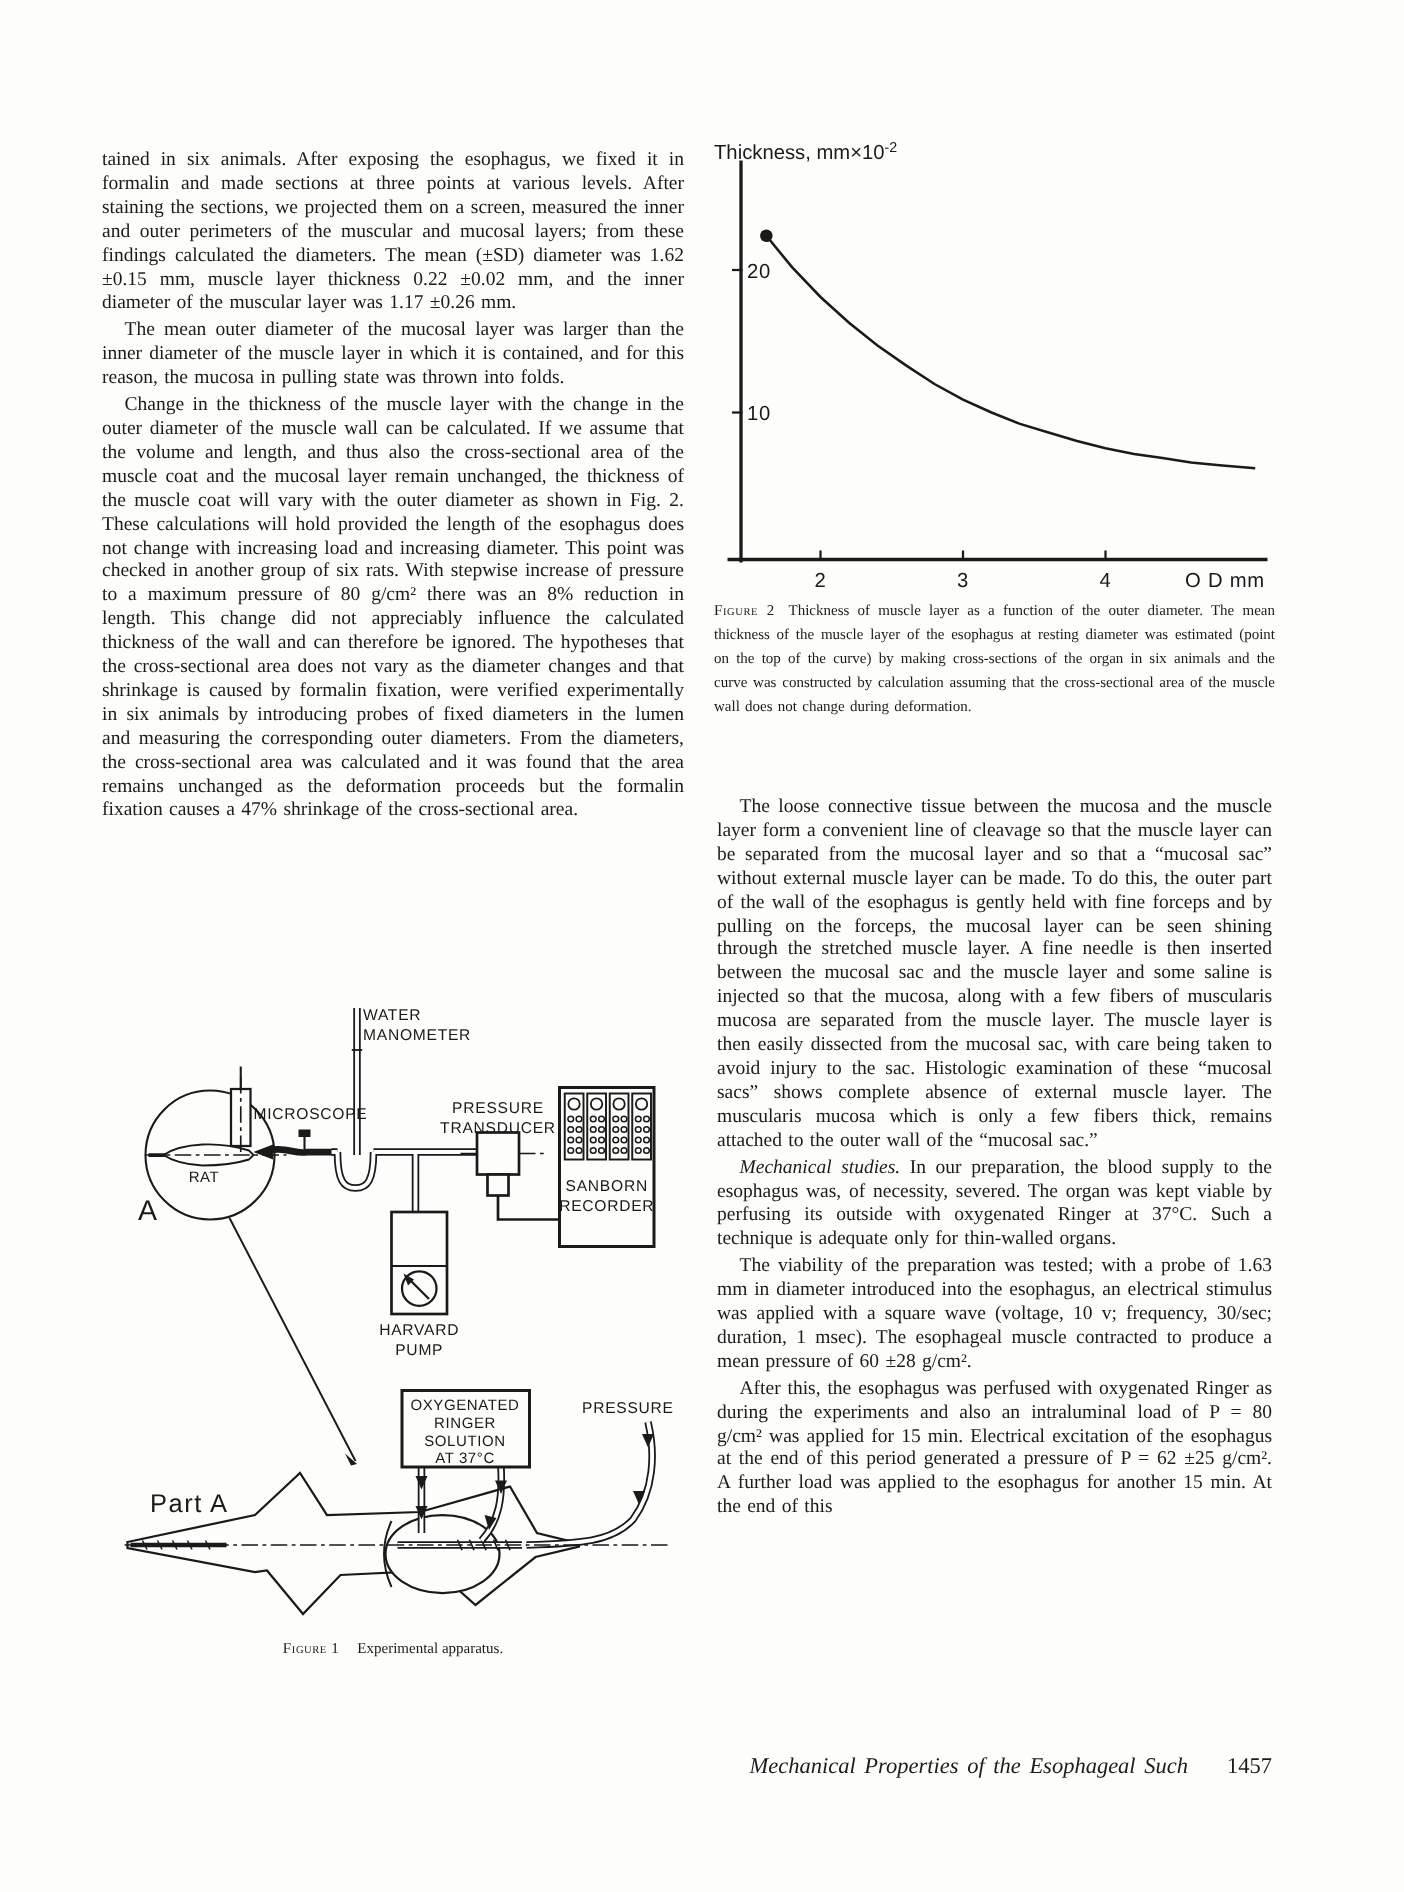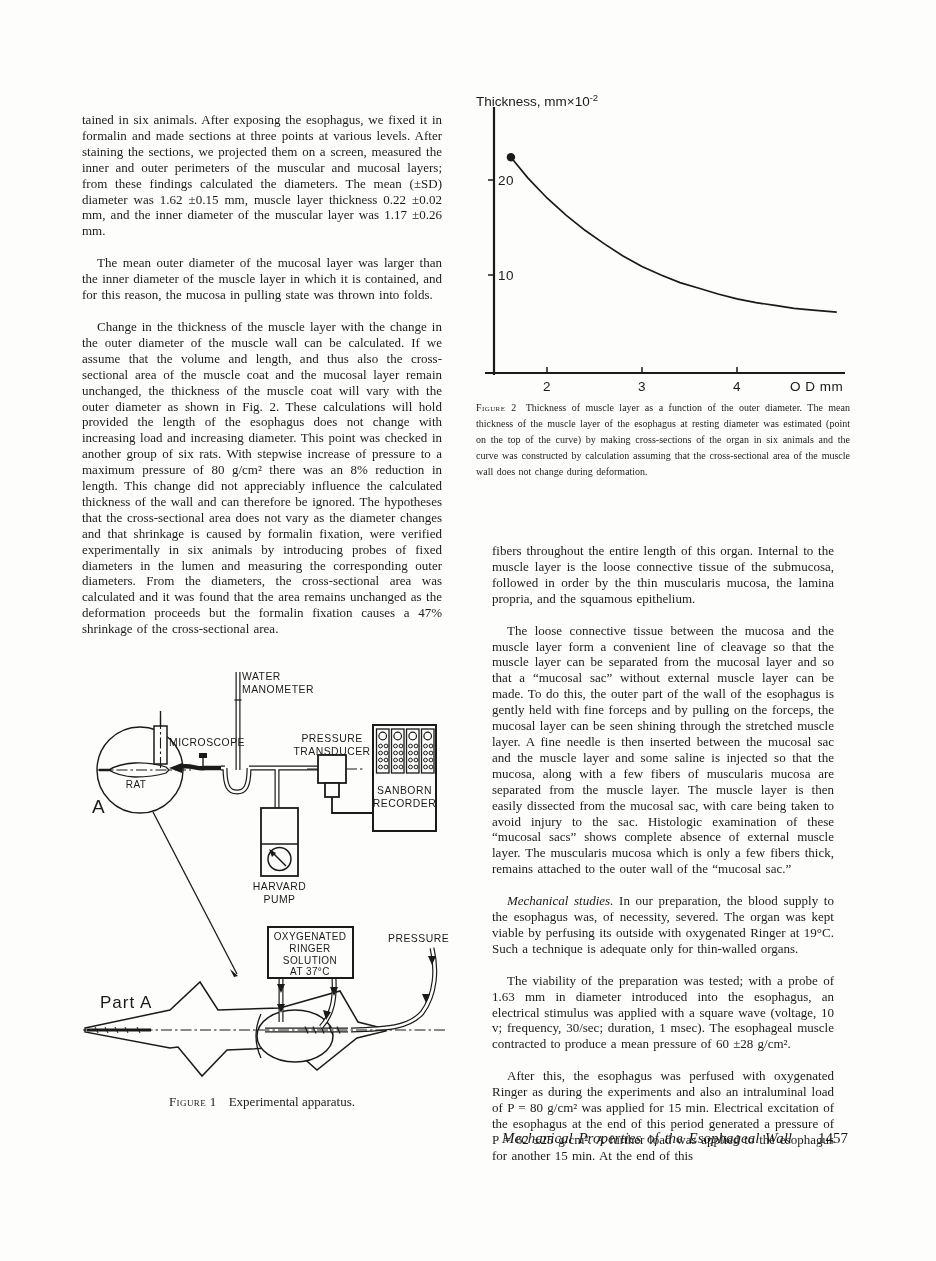--- a/index.html
+++ b/index.html
@@ -4,32 +4,32 @@
 <style>
   * { box-sizing: border-box; }
   html,body { margin:0; padding:0; }
   body {
     width:936px; height:1261px; position:relative;
     background:#fdfdfb; color:#1b1b1b;
     font-family:"Liberation Serif", serif;
     overflow:hidden;
   }
   .col { position:absolute; text-align:justify; }
-  .col p { margin:16px; font-size:13px; line-height:15.9px; word-spacing:1px; }
+  .col p { margin:2px; font-size:13px; line-height:15.9px; word-spacing:1px; }
   .col p.ind { text-indent:15px; }
   .it { font-style:italic; }
   .caption { position:absolute; text-align:justify; }
   .caption p { margin:0; font-size:10px; line-height:16px; word-spacing:1px; }
   .caplabel { font-variant:small-caps; letter-spacing:.4px; margin-right:9px; }
-  .fig1cap { position:absolute; text-align:center; font-size:13px; }
+  .fig1cap { position:absolute; text-align:center; font-size:10px; }
   .fig1cap .caplabel { margin-right:12px; }
   .footer { position:absolute; left:440px; top:1130px; width:408px;
     display:flex; justify-content:flex-end; align-items:baseline; }
   .footer .rtitle { font-style:italic; font-size:15px; word-spacing:2px; }
-  .footer .pnum { font-size:15px; margin-left:26px; }
+  .footer .pnum { font-size:15px; margin-left:26px;margin-top:40px; }
   svg { position:absolute; }
   svg text { font-family:"Liberation Sans", sans-serif; fill:#1a1a1a; }
   .dlabel { font-size:10.4px; letter-spacing:.5px; }
   .dlabel-sm { font-size:10px; letter-spacing:.4px; }
   .axis-num { font-size:13.5px; letter-spacing:.5px; }
   .tube { stroke:#1a1a1a; stroke-width:5; fill:none; stroke-linecap:butt; }
   .tube-in { stroke:#ffffff; stroke-width:2.6; fill:none; stroke-linecap:butt; }
   .ln { stroke:#1a1a1a; fill:none; }
   .dashdot { stroke:#1a1a1a; stroke-width:1.1; fill:none; stroke-dasharray:11 3 2.5 3; }
   .whitebox { fill:#fdfdfb; stroke:#1a1a1a; }
@@ -236,23 +236,22 @@
 
   <polyline points="36.9,64.2 54.0,85.1 73.0,105.0 92.0,122.2 111.0,137.3 130.0,150.6 149.0,163.0 168.0,173.4 187.0,182.0 206.0,189.6 225.0,195.3 244.0,201.0 263.0,205.8 282.0,209.6 301.0,212.4 320.0,215.3 339.0,217.2 362.8,219.1" fill="none" stroke="#1a1a1a" stroke-width="1.7"></polyline>
   <circle cx="36.9" cy="64.2" r="4.2" fill="#1a1a1a"></circle>
 </svg>
 
 <div class="caption" style="left:476px; top:400px; width:374px;">
   <p><span class="caplabel">Figure 2</span><span>Thickness of muscle layer as a function of the outer diameter. The mean thickness of the muscle layer of the esophagus at resting diameter was estimated (point on the top of the curve) by making cross-sections of the organ in six animals and the curve was constructed by calculation assuming that the cross-sectional area of the muscle wall does not change during deformation.</span></p>
 </div>
 
 <div class="col" style="left:476px; top:527px; width:374px;">
-  <p>fibers throughout the entire length of this organ. Internal to the muscle layer is the loose connective tissue of the submucosa, followed in order by the thin muscularis mucosa, the lamina propria, and the squamous epithelium.</p>
   <p class="ind">The loose connective tissue between the mucosa and the muscle layer form a convenient line of cleavage so that the muscle layer can be separated from the mucosal layer and so that a “mucosal sac” without external muscle layer can be made. To do this, the outer part of the wall of the esophagus is gently held with fine forceps and by pulling on the forceps, the mucosal layer can be seen shining through the stretched muscle layer. A fine needle is then inserted between the mucosal sac and the muscle layer and some saline is injected so that the mucosa, along with a few fibers of muscularis mucosa are separated from the muscle layer. The muscle layer is then easily dissected from the mucosal sac, with care being taken to avoid injury to the sac. Histologic examination of these “mucosal sacs” shows complete absence of external muscle layer. The muscularis mucosa which is only a few fibers thick, remains attached to the outer wall of the “mucosal sac.”</p>
-  <p class="ind"><span class="it">Mechanical studies.</span><span> In our preparation, the blood supply to the esophagus was, of necessity, severed. The organ was kept viable by perfusing its outside with oxygenated Ringer at 19°C. Such a technique is adequate only for thin-walled organs.</span></p>
+  <p class="ind"><span class="it">Mechanical studies.</span><span> In our preparation, the blood supply to the esophagus was, of necessity, severed. The organ was kept viable by perfusing its outside with oxygenated Ringer at 37°C. Such a technique is adequate only for thin-walled organs.</span></p>
   <p class="ind">The viability of the preparation was tested; with a probe of 1.63 mm in diameter introduced into the esophagus, an electrical stimulus was applied with a square wave (voltage, 10 v; frequency, 30/sec; duration, 1 msec). The esophageal muscle contracted to produce a mean pressure of 60 ±28 g/cm².</p>
   <p class="ind">After this, the esophagus was perfused with oxygenated Ringer as during the experiments and also an intraluminal load of P = 80 g/cm² was applied for 15 min. Electrical excitation of the esophagus at the end of this period generated a pressure of P = 62 ±25 g/cm². A further load was applied to the esophagus for another 15 min. At the end of this</p>
 </div>
 
 <div class="footer">
-  <span class="rtitle">Mechanical Properties of the Esophageal Wall</span>
+  <span class="rtitle">Mechanical Properties of the Esophageal Such</span>
   <span class="pnum">1457</span>
 </div>
 
 </body></html>

